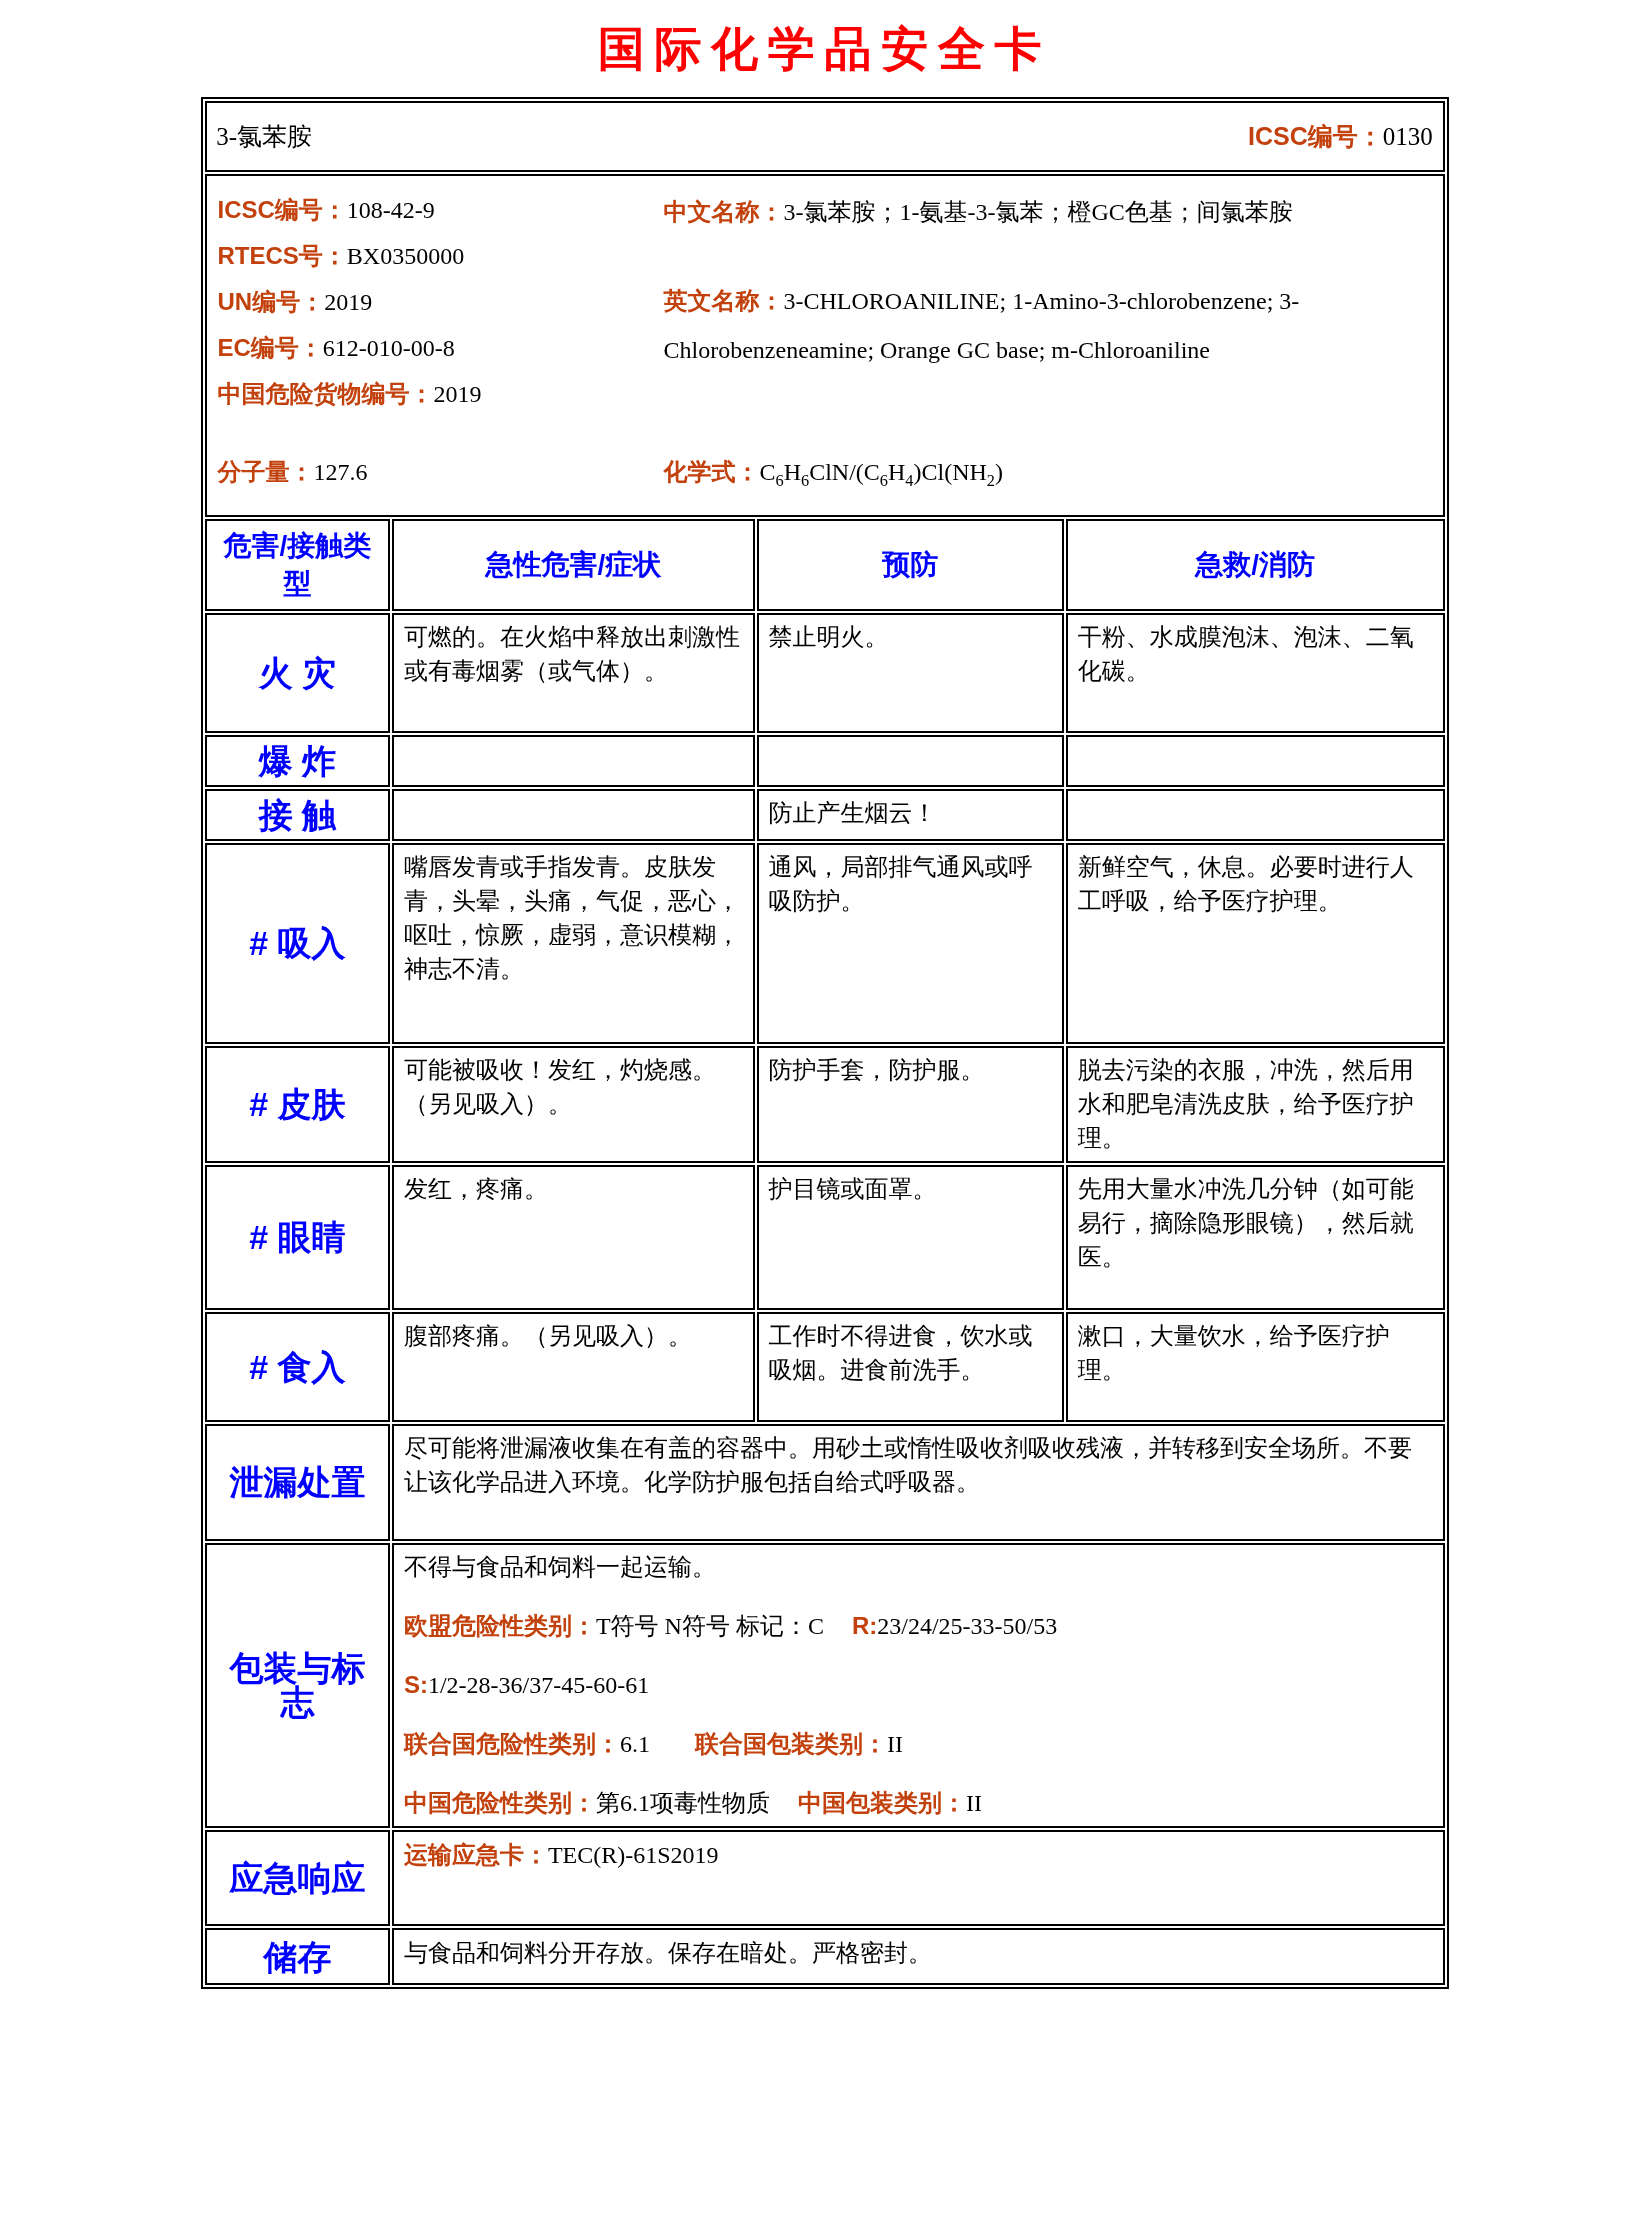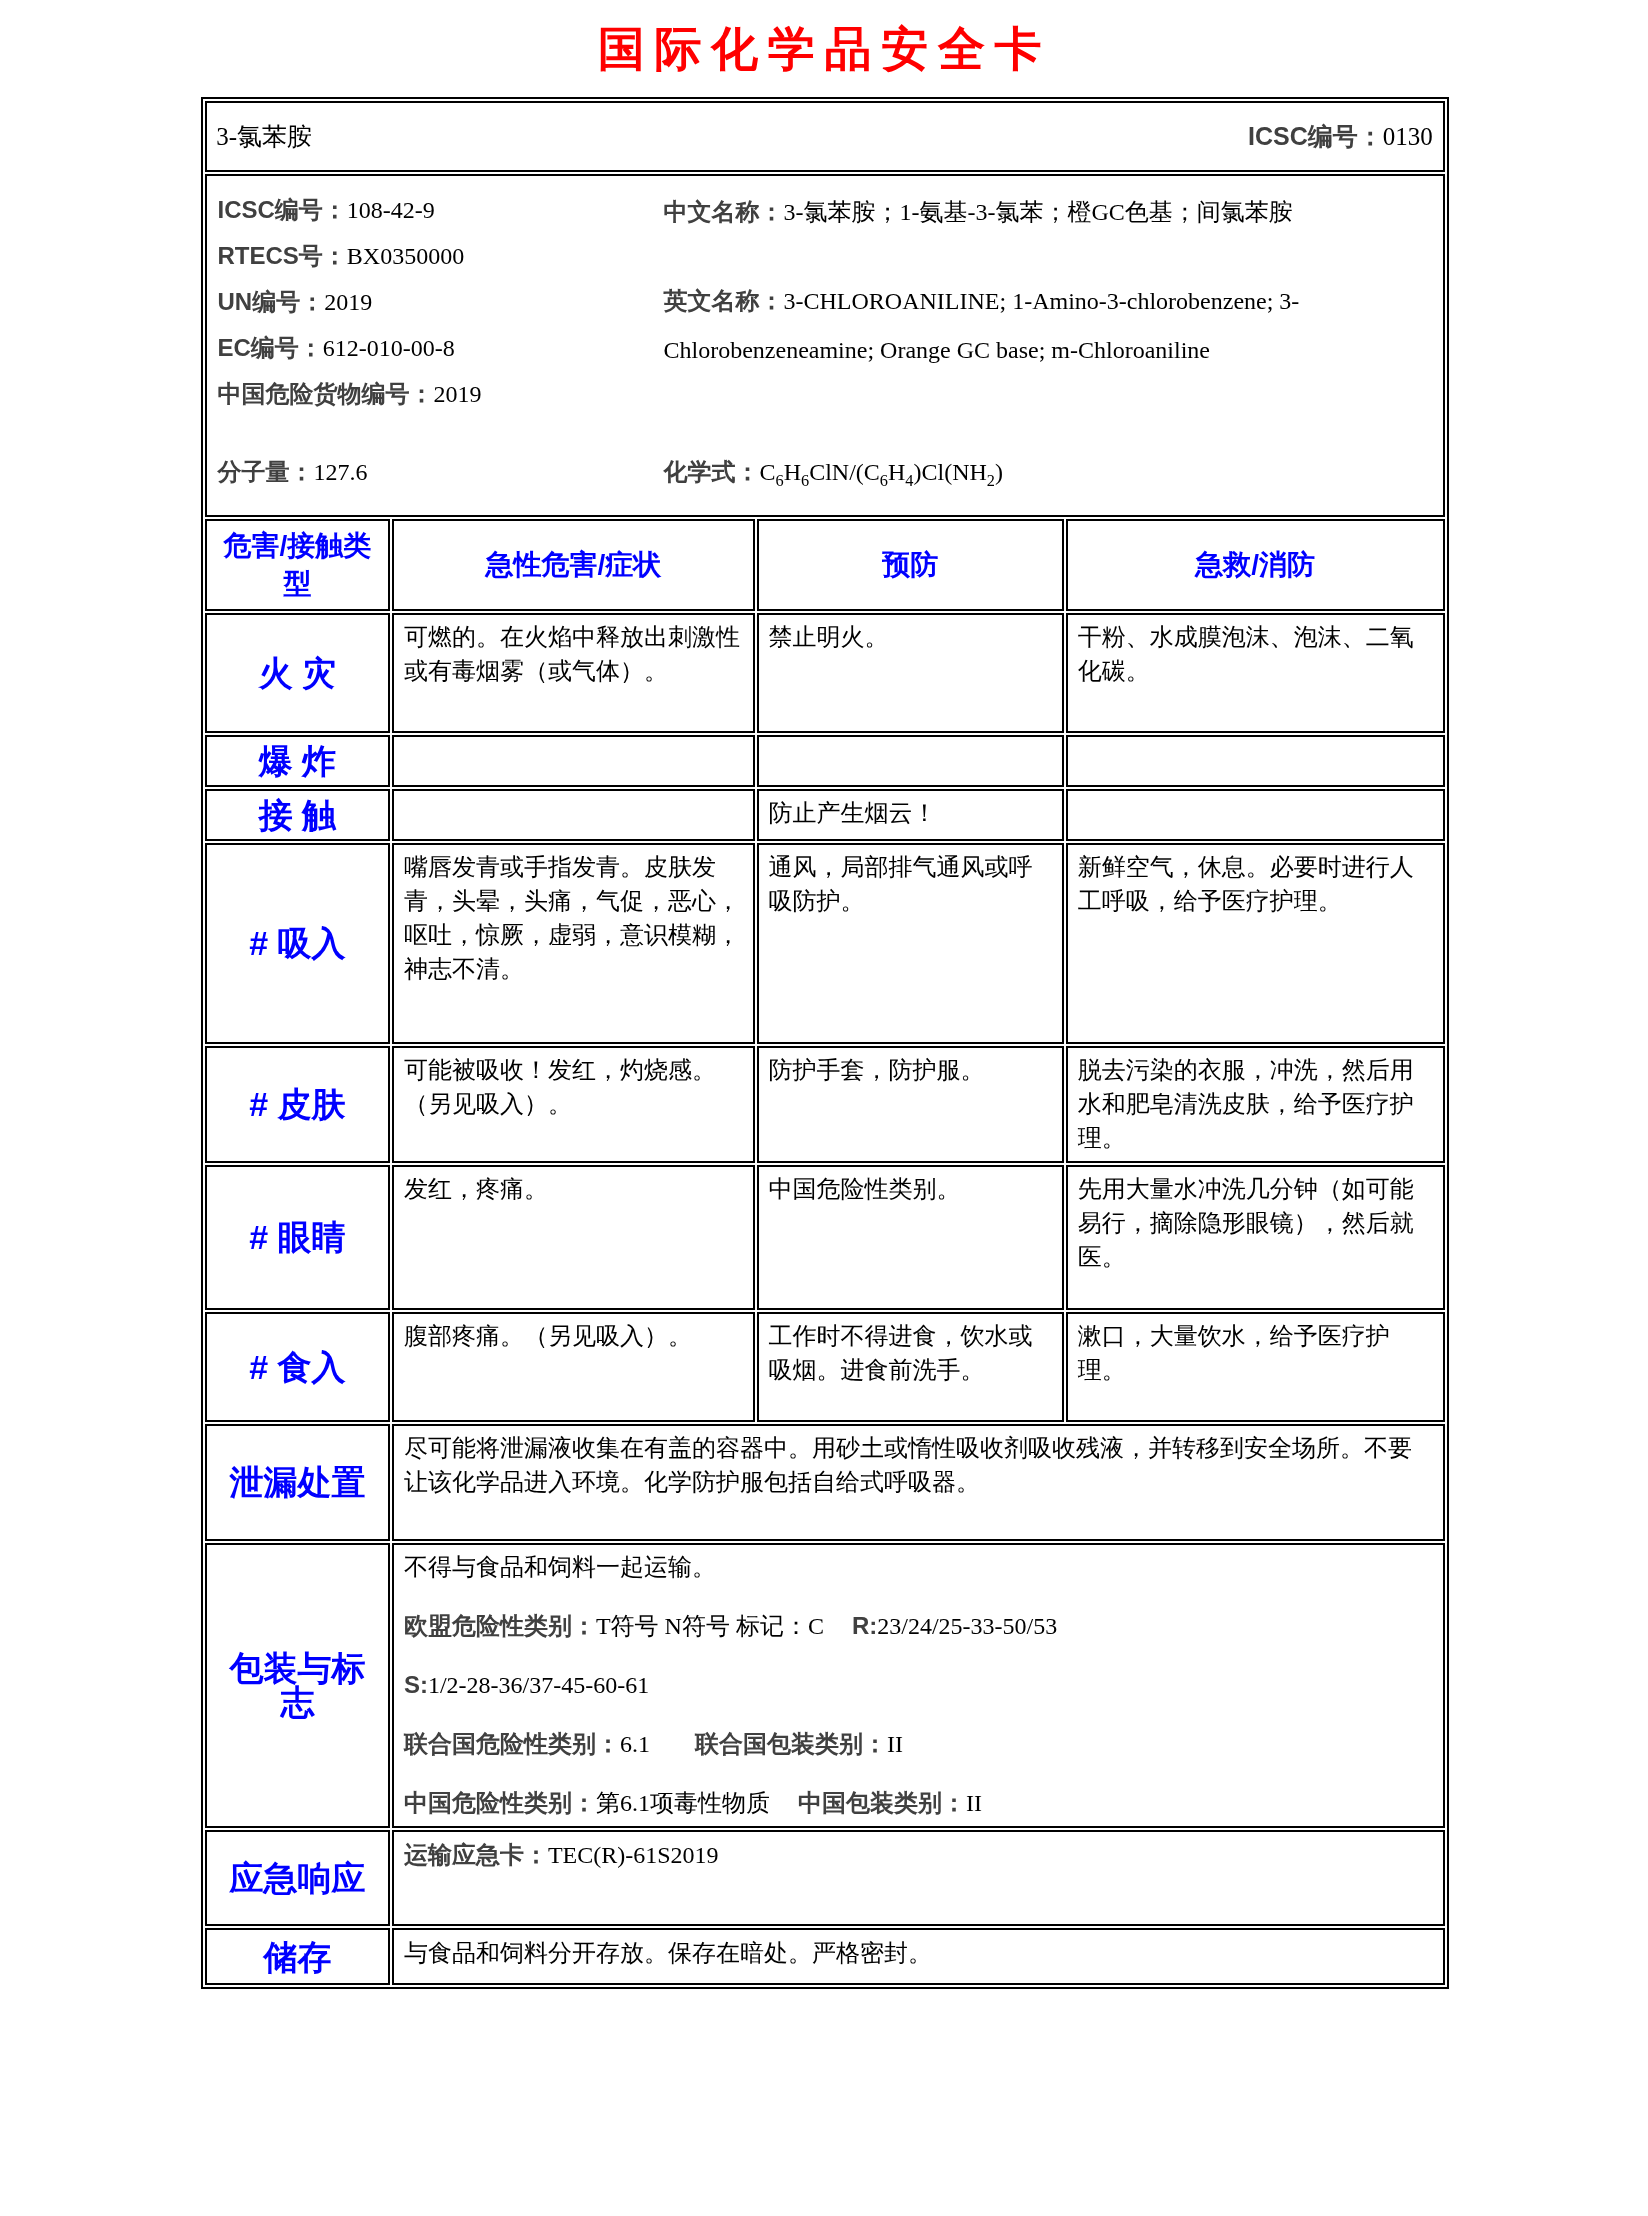--- a/index.html
+++ b/index.html
@@ -32,21 +32,21 @@
     border:2.1px solid #000;
     box-sizing:border-box;
     padding:5.6px 9.7px;
     font-size:24px;
     line-height:34px;
     vertical-align:top;
     background:#fff;
     overflow:hidden;
   }
   .blabel {
-    color:#404040;
+    color:#c2410c;
     font-weight:bold;
     font-family:"Liberation Sans","DejaVu Sans",sans-serif;
   }
   td.label-cell {
     color:#0000ff;
     font-weight:bold;
     font-family:"Liberation Sans","DejaVu Sans",sans-serif;
     font-size:34px;
     text-align:center;
     vertical-align:middle;
@@ -170,21 +170,21 @@
     <tr style="height:114px;">
       <td class="cell label-cell"># 皮肤</td>
       <td class="cell">可能被吸收！发红，灼烧感。（另见吸入）。</td>
       <td class="cell">防护手套，防护服。</td>
       <td class="cell">脱去污染的衣服，冲洗，然后用水和肥皂清洗皮肤，给予医疗护理。</td>
     </tr>
 
     <tr style="height:145px;">
       <td class="cell label-cell"># 眼睛</td>
       <td class="cell">发红，疼痛。</td>
-      <td class="cell">中国危险性类别。</td>
+      <td class="cell">护目镜或面罩。</td>
       <td class="cell">先用大量水冲洗几分钟（如可能易行，摘除隐形眼镜），然后就医。</td>
     </tr>
 
     <tr style="height:110px;">
       <td class="cell label-cell"># 食入</td>
       <td class="cell">腹部疼痛。（另见吸入）。</td>
       <td class="cell">工作时不得进食，饮水或吸烟。进食前洗手。</td>
       <td class="cell">漱口，大量饮水，给予医疗护理。</td>
     </tr>
 

